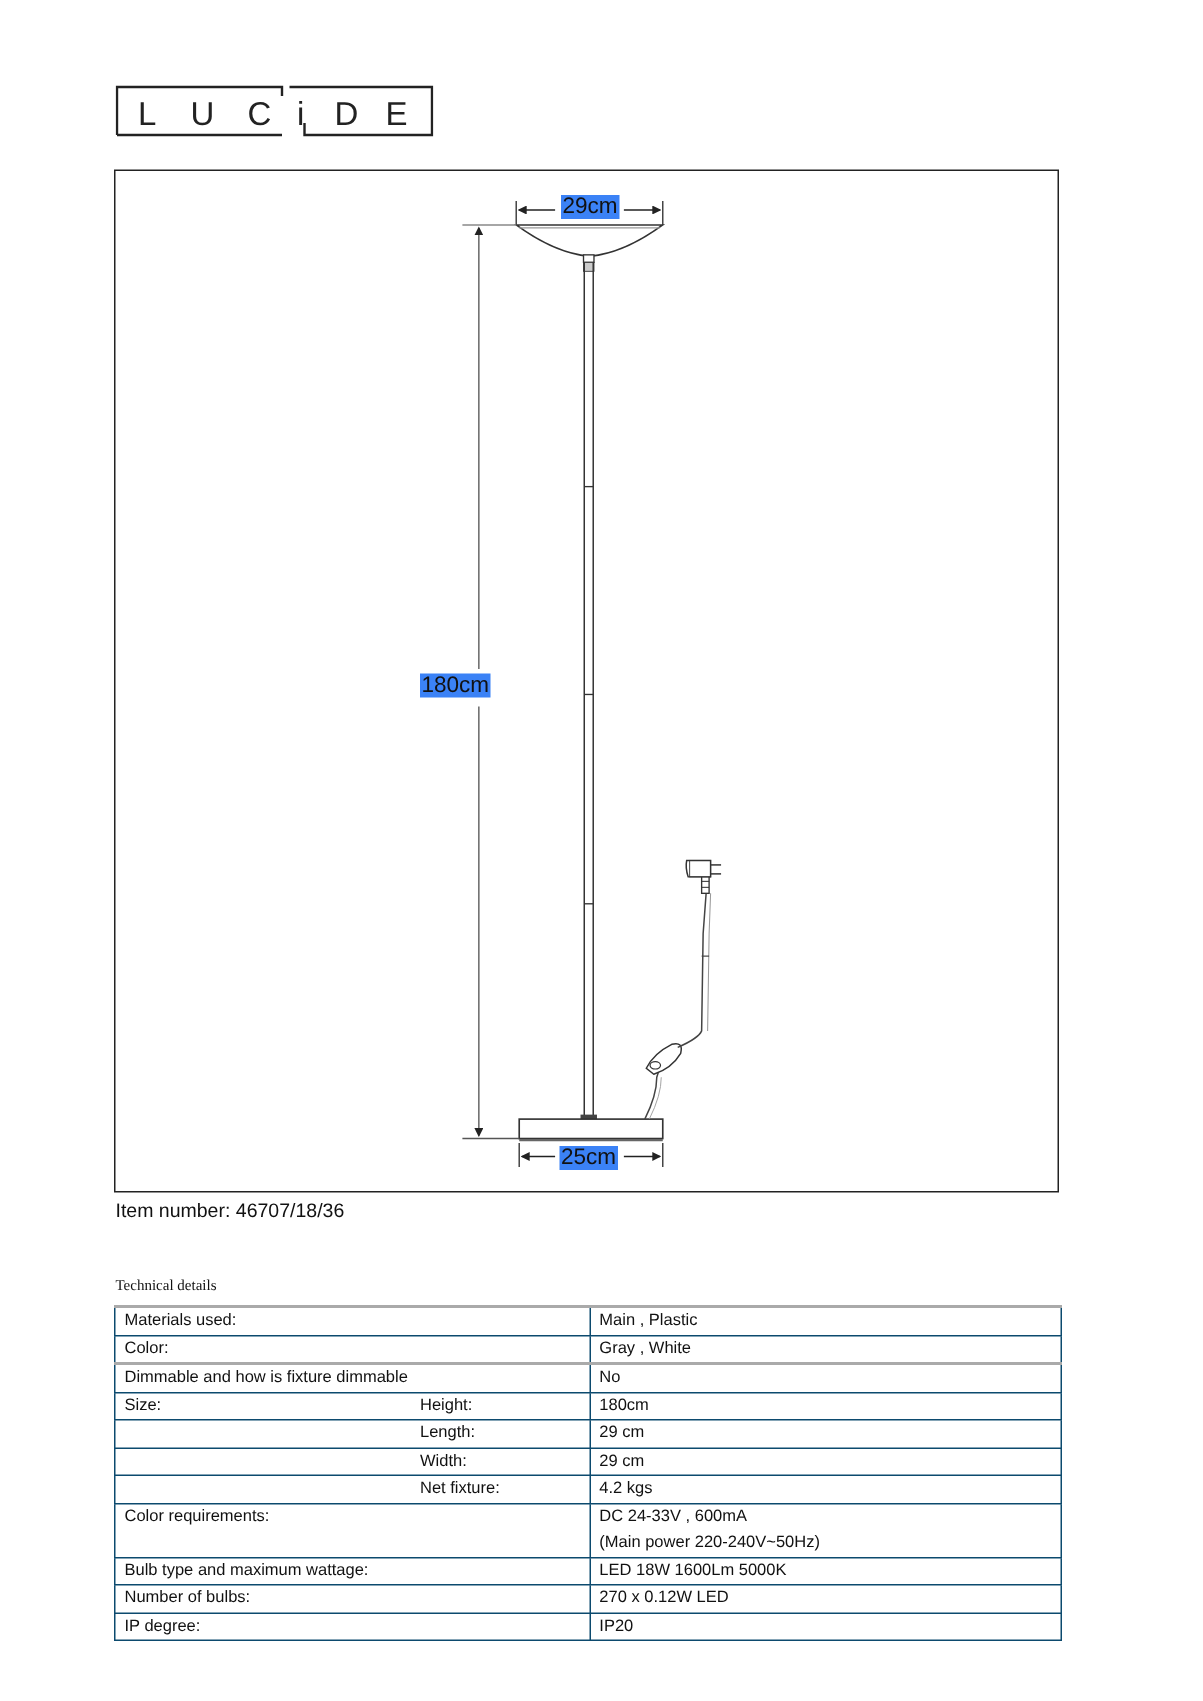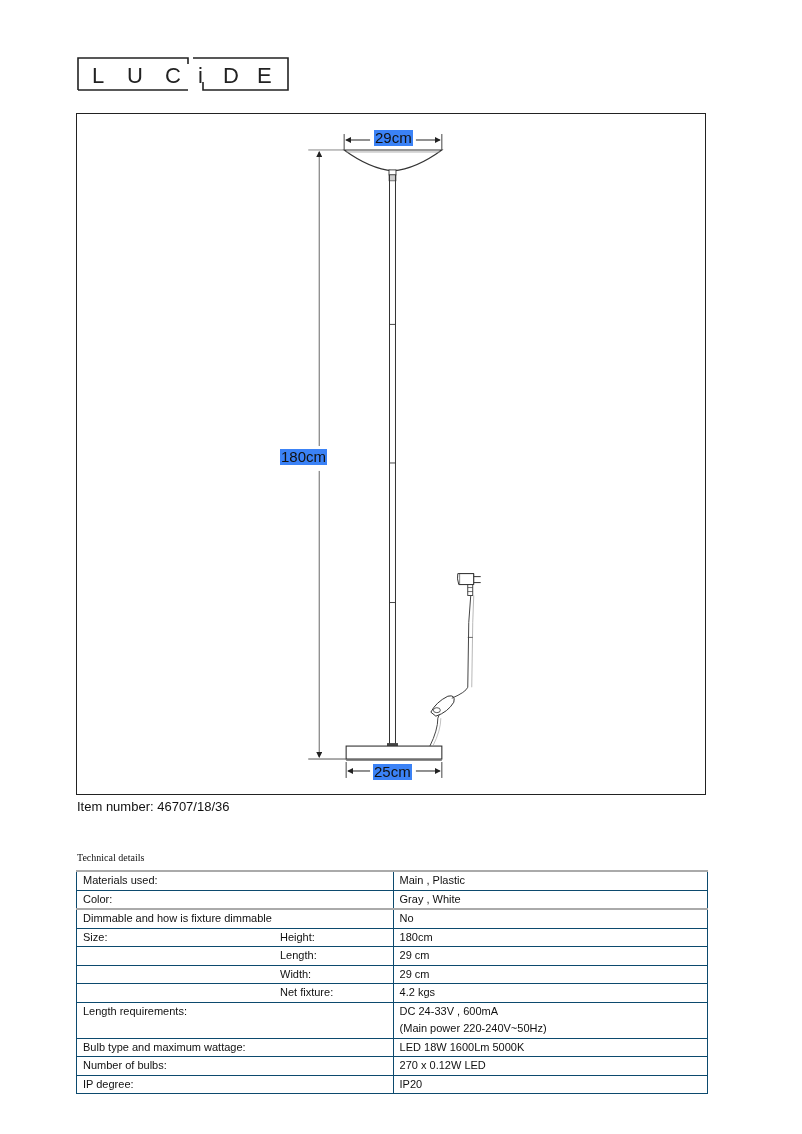--- a/index.html
+++ b/index.html
@@ -168,21 +168,21 @@
       </td>
       <td class="value">29 cm</td>
     </tr>
     <tr>
       <td class="label">
         <span class="sub">Net fixture:</span>
       </td>
       <td class="value">4.2 kgs</td>
     </tr>
     <tr class="tall">
-      <td class="label">Length requirements:</td>
+      <td class="label">Color requirements:</td>
       <td class="value">
         <div>DC 24-33V , 600mA</div>
         <div>(Main power 220-240V~50Hz)</div>
       </td>
     </tr>
     <tr>
       <td class="label">Bulb type and maximum wattage:</td>
       <td class="value">LED 18W 1600Lm 5000K</td>
     </tr>
     <tr>

